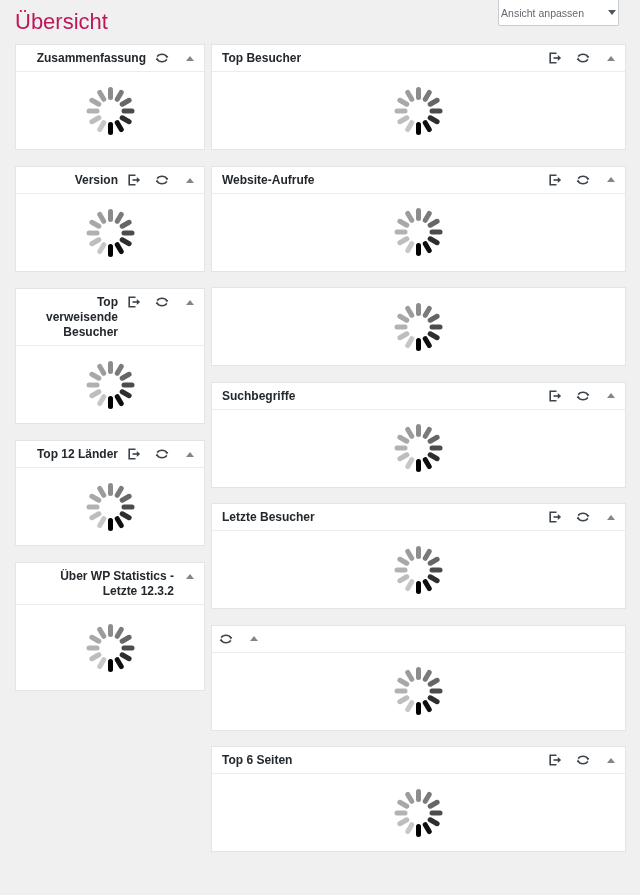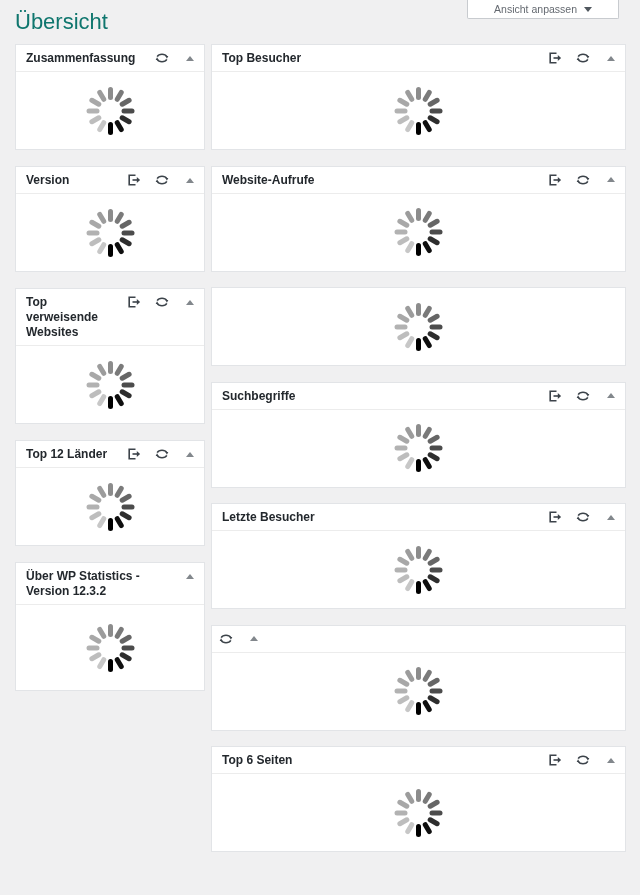--- a/index.html
+++ b/index.html
@@ -8,37 +8,37 @@
     font-family:"Liberation Sans","DejaVu Sans",sans-serif;
     background:#f0f0f1;
     color:#23282d;
     position:relative;
     min-height:895px;
   }
   .page { position:relative; width:640px; height:895px; overflow:hidden; }
 
   
   .screen-options {
-    position:absolute; top:0; right:21px; height:19px;
+    position:absolute; top:0; right:21px; height:26px;
     background:#fff; border:1px solid #c8cbcf; border-top:none;
     border-radius:0 0 2px 2px;
-    display:flex; align-items:center; gap:7px;
-    padding:0 26px; font-size:10.5px; color:#646970; cursor:pointer;
+    display:flex; align-items:center; gap:24px;
+    padding:0 2px; font-size:10.5px; color:#646970; cursor:pointer;
   }
   .caret-down {
     width:0; height:0; border-left:4px solid transparent;
     border-right:4px solid transparent; border-top:5px solid #50575e;
   }
   h1.page-title {
     position:absolute; left:15px; top:9px;
-    font-size:22px; font-weight:400; color:#0f766e; line-height:1.2;
+    font-size:22px; font-weight:400; color:#be185d; line-height:1.2;
   }
 
   
-  .col-left  { position:absolute; left:15px;  top:44px; width:190px; }
+  .col-left  { position:absolute; left:15px;  top:44px; width:190px;text-align:right; }
   .col-right { position:absolute; left:211px; top:44px; width:415px; }
 
   
   .widget {
     background:#fff; border:1px solid #e2e4e7; margin-bottom:15.5px;
   }
   .col-left .widget { margin-bottom:16px; }
   .widget-head {
     display:flex; align-items:flex-start; border-bottom:1px solid #ececec;
     cursor:pointer; user-select:none;
@@ -174,21 +174,21 @@
             <span style="transform: rotate(240deg);"></span>
             <span style="transform: rotate(270deg);"></span>
             <span style="transform: rotate(300deg);"></span>
             <span style="transform: rotate(330deg);"></span>
           </div>
       </div>
     </div>
 
     <div class="widget">
       <div class="widget-head">
-        <span class="widget-title">Top verweisende Websites</span>
+        <span class="widget-title">Top verweisende Besucher</span>
         <button class="head-btn">
             <svg width="14" height="12" viewBox="0 0 14 12">
               <use href="#icon-export"></use>
             </svg>
           </button>
         <button class="head-btn">
             <svg width="14" height="12" viewBox="0 0 14 12">
               <use href="#icon-refresh"></use>
             </svg>
           </button>
@@ -244,21 +244,21 @@
             <span style="transform: rotate(240deg);"></span>
             <span style="transform: rotate(270deg);"></span>
             <span style="transform: rotate(300deg);"></span>
             <span style="transform: rotate(330deg);"></span>
           </div>
       </div>
     </div>
 
     <div class="widget about">
       <div class="widget-head">
-        <span class="widget-title">Über WP Statistics - Version 12.3.2</span>
+        <span class="widget-title">Über WP Statistics - Letzte 12.3.2</span>
         <button class="head-btn">
             <span class="tri-up"></span>
           </button>
       </div>
       <div class="widget-body">
         <div class="spinner">
             <span style="transform: rotate(0deg);"></span>
             <span style="transform: rotate(30deg);"></span>
             <span style="transform: rotate(60deg);"></span>
             <span style="transform: rotate(90deg);"></span>

